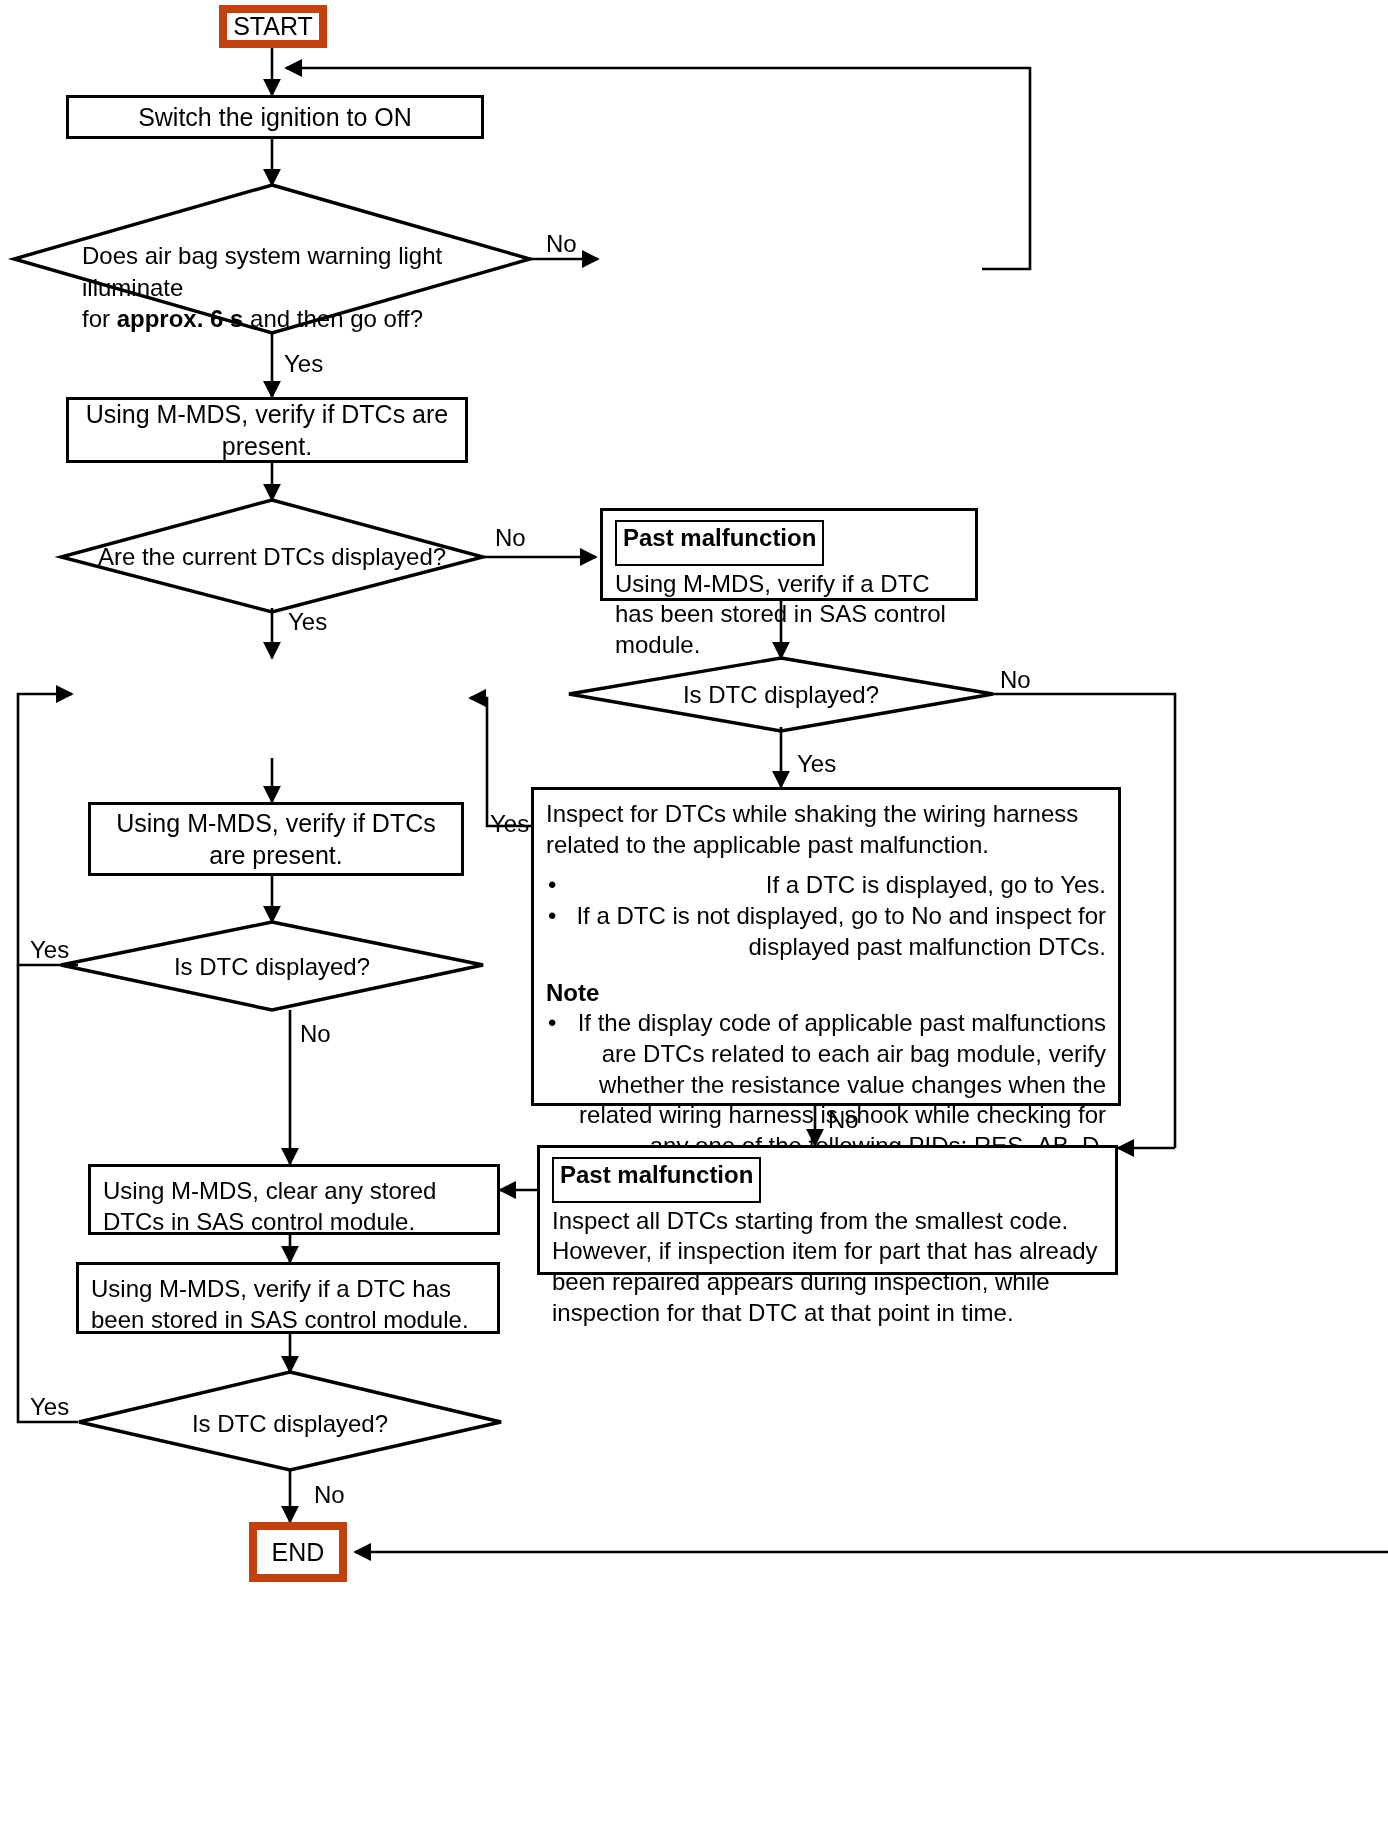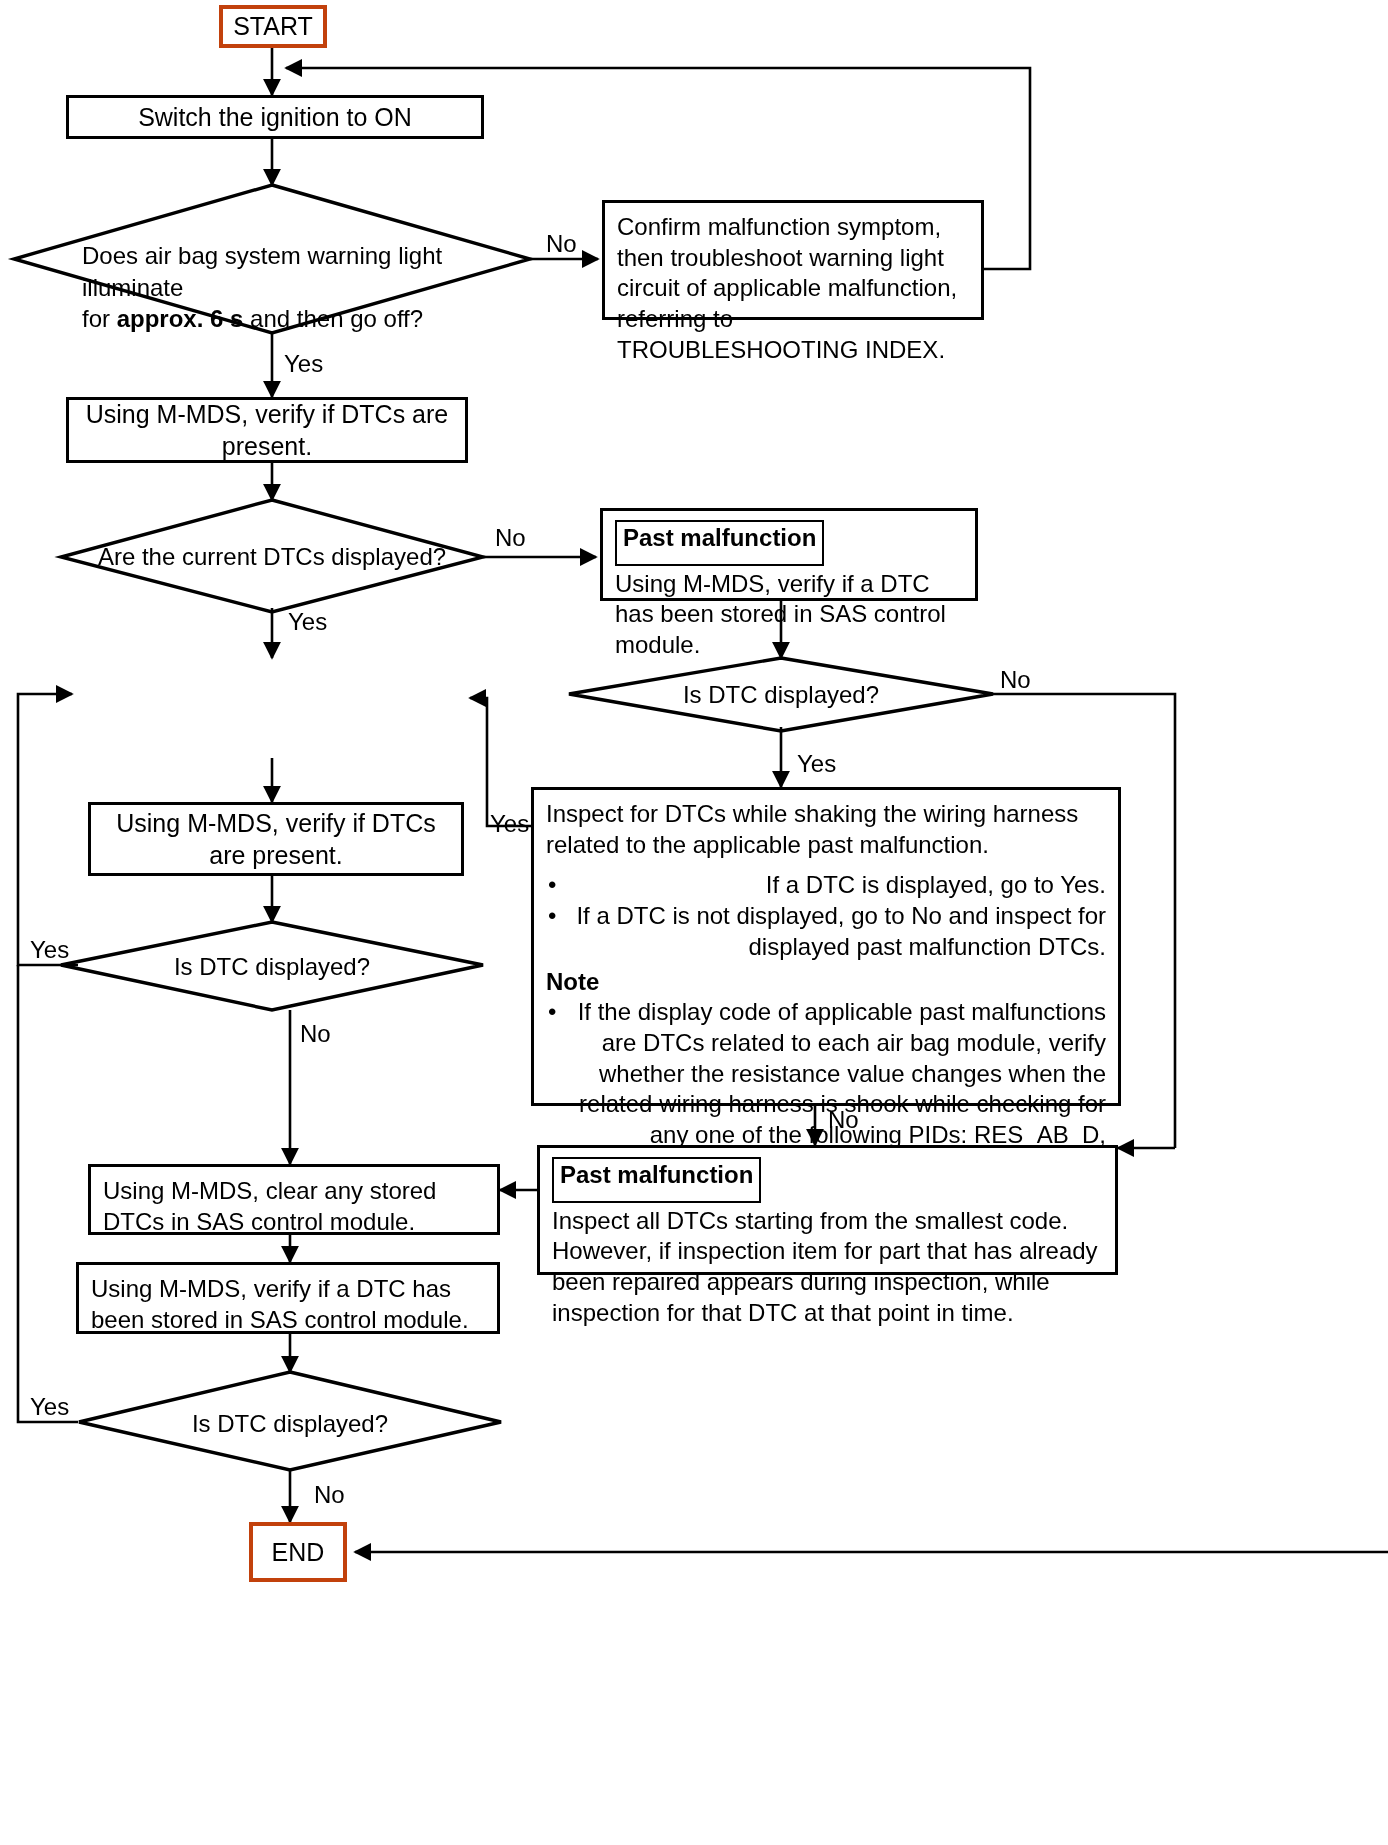--- a/index.html
+++ b/index.html
@@ -4,24 +4,24 @@
 <style>
   html,body{margin:0;padding:0;background:#fff;}
   body{font-family:"Liberation Sans", sans-serif;color:#000;}
   #stage{position:relative;width:1388px;height:1845px;background:#fff;overflow:hidden;}
   .node{position:absolute;box-sizing:border-box;}
   .rect{border:3px solid #000;background:#fff;display:flex;align-items:center;}
   .rect.center{justify-content:center;text-align:center;}
   .rect .txt{padding:0 12px;line-height:1.28;}
   .rect.tl{align-items:flex-start;}
   .rect.tl .txt{padding:9px 12px;}
-  .term{border:4px solid #c2410c;background:#fff;display:flex;align-items:center;justify-content:center;font-size:25px;}
+  .term{border:8px solid #c2410c;background:#fff;display:flex;align-items:center;justify-content:center;font-size:25px;}
   .label{position:absolute;font-size:24px;line-height:1;white-space:nowrap;}
   .tagbox{display:inline-block;border:2.5px solid #000;padding:1px 6px 10px 6px;font-weight:bold;font-size:24px;margin-bottom:3px;}
-  .note-h{font-weight:bold;font-size:24px;display:block;margin-top:4px;}
+  .note-h{font-weight:bold;font-size:24px;display:block;margin-top:15px;}
   svg.edges{position:absolute;left:0;top:0;width:1388px;height:1845px;pointer-events:none;}
   .bullets{margin:0;padding:0;list-style:none;}
   .bullets li{position:relative;padding-left:17px;line-height:1.28;text-align:right;}
   .bullets li:before{content:"\2022";position:absolute;left:2px;top:0;}
   .blist{margin-top:10px;}
   .f24{font-size:24px;}
   .f25{font-size:25px;}
   b{font-weight:bold;}
 </style>
 </head>
@@ -101,23 +101,20 @@
   </div>
 
   <div class="node" style="left:82px;top:240px;width:400px;font-size:24px;line-height:1.32;">
     <div><span>Does air bag system warning light illuminate</span></div>
     <div><span>for </span><b>approx. 6 s</b><span> and then go off?</span></div>
   </div>
 
   <div class="label" style="left:546px;top:232px;">No</div>
   <div class="label" style="left:284px;top:352px;">Yes</div>
 
-  <div class="node rect tl" style="left:602px;top:200px;width:382px;height:120px;">
-    <span class="txt f24">Confirm malfunction symptom, then troubleshoot warning light circuit of applicable malfunction, referring to TROUBLESHOOTING INDEX.</span>
-  </div>
 
   <div class="node rect center" style="left:66px;top:397px;width:402px;height:66px;">
     <span class="txt f25">Using M-MDS, verify if DTCs are present.</span>
   </div>
 
   <div class="node" style="left:61px;top:543px;width:422px;text-align:center;font-size:24px;">
     <span>Are the current DTCs displayed?</span>
   </div>
   <div class="label" style="left:495px;top:526px;">No</div>
   <div class="label" style="left:288px;top:610px;">Yes</div>

